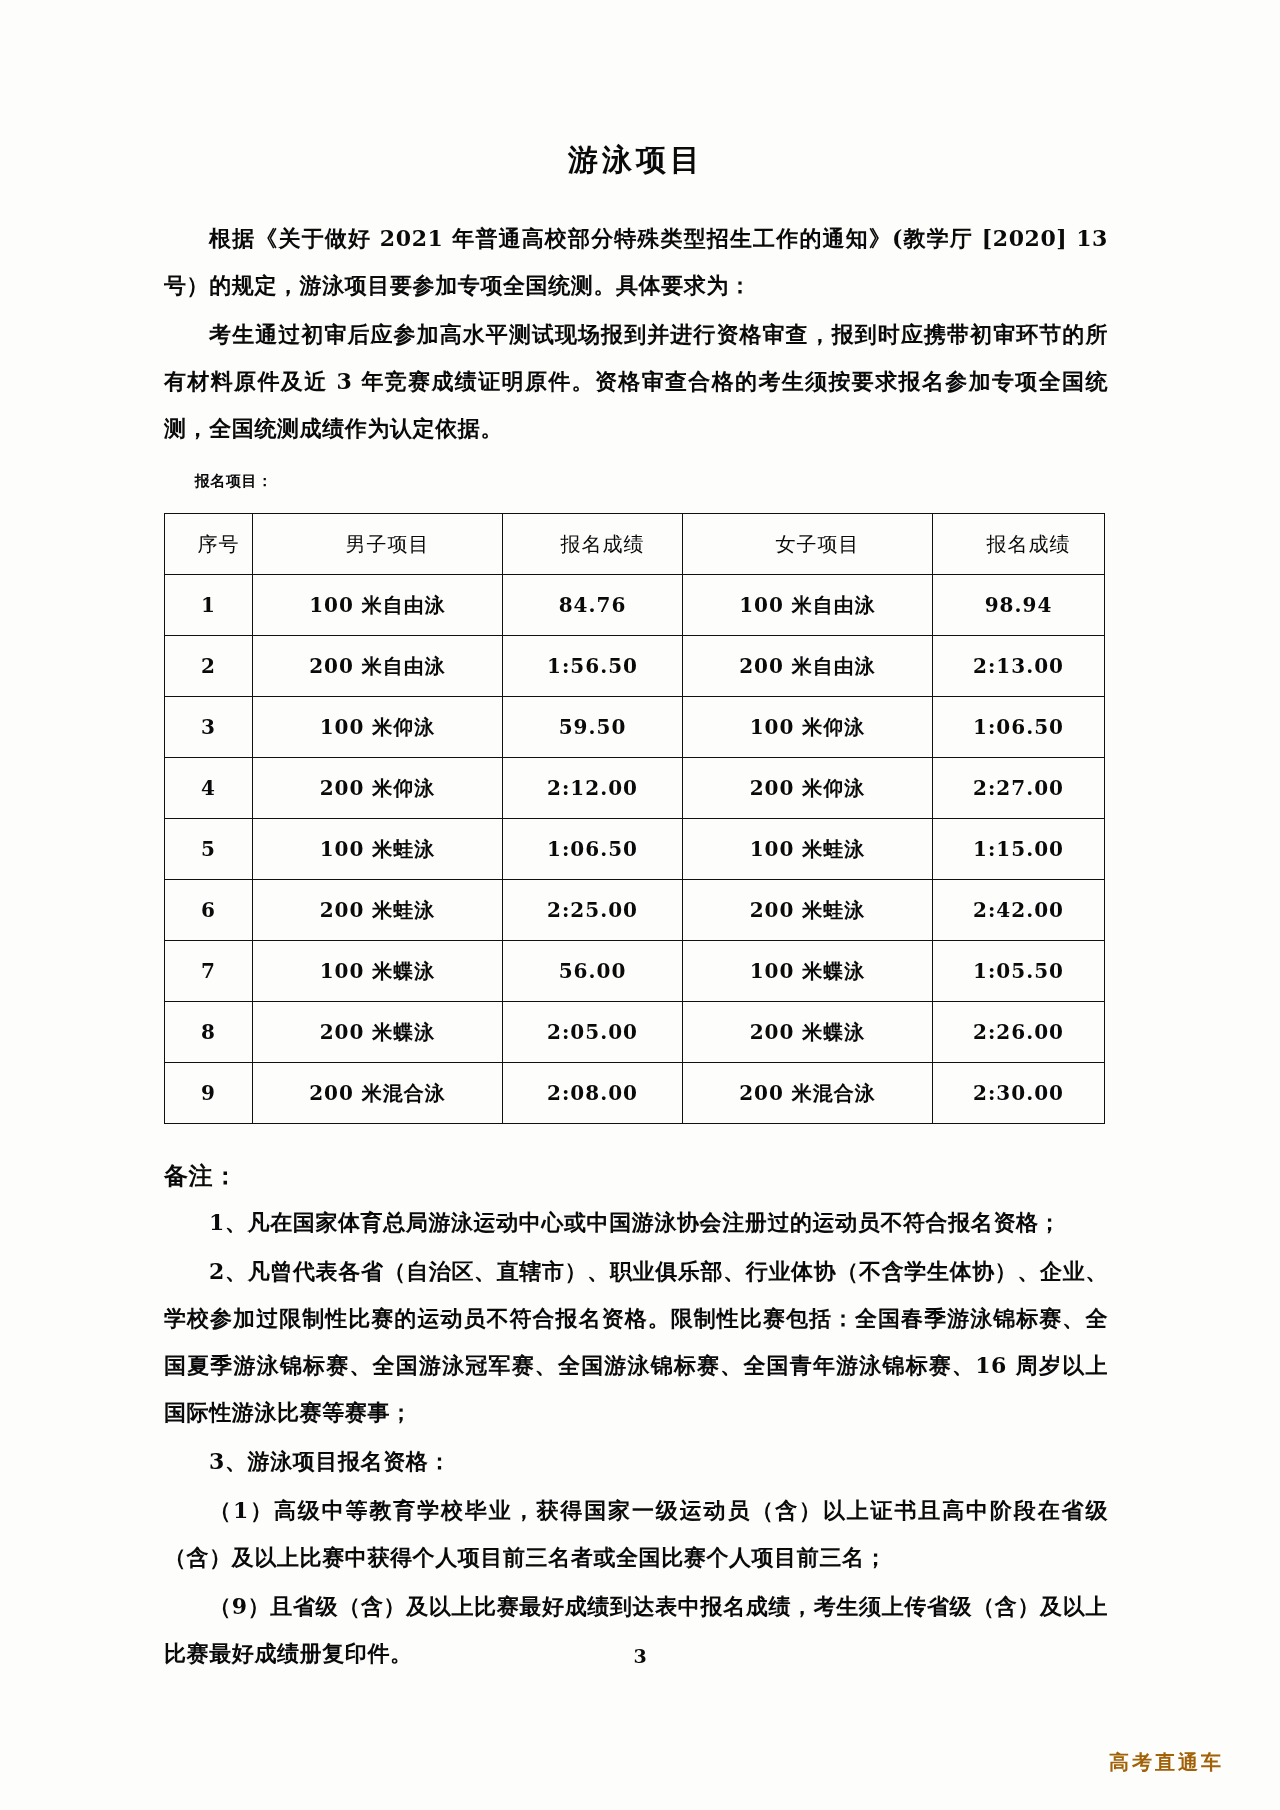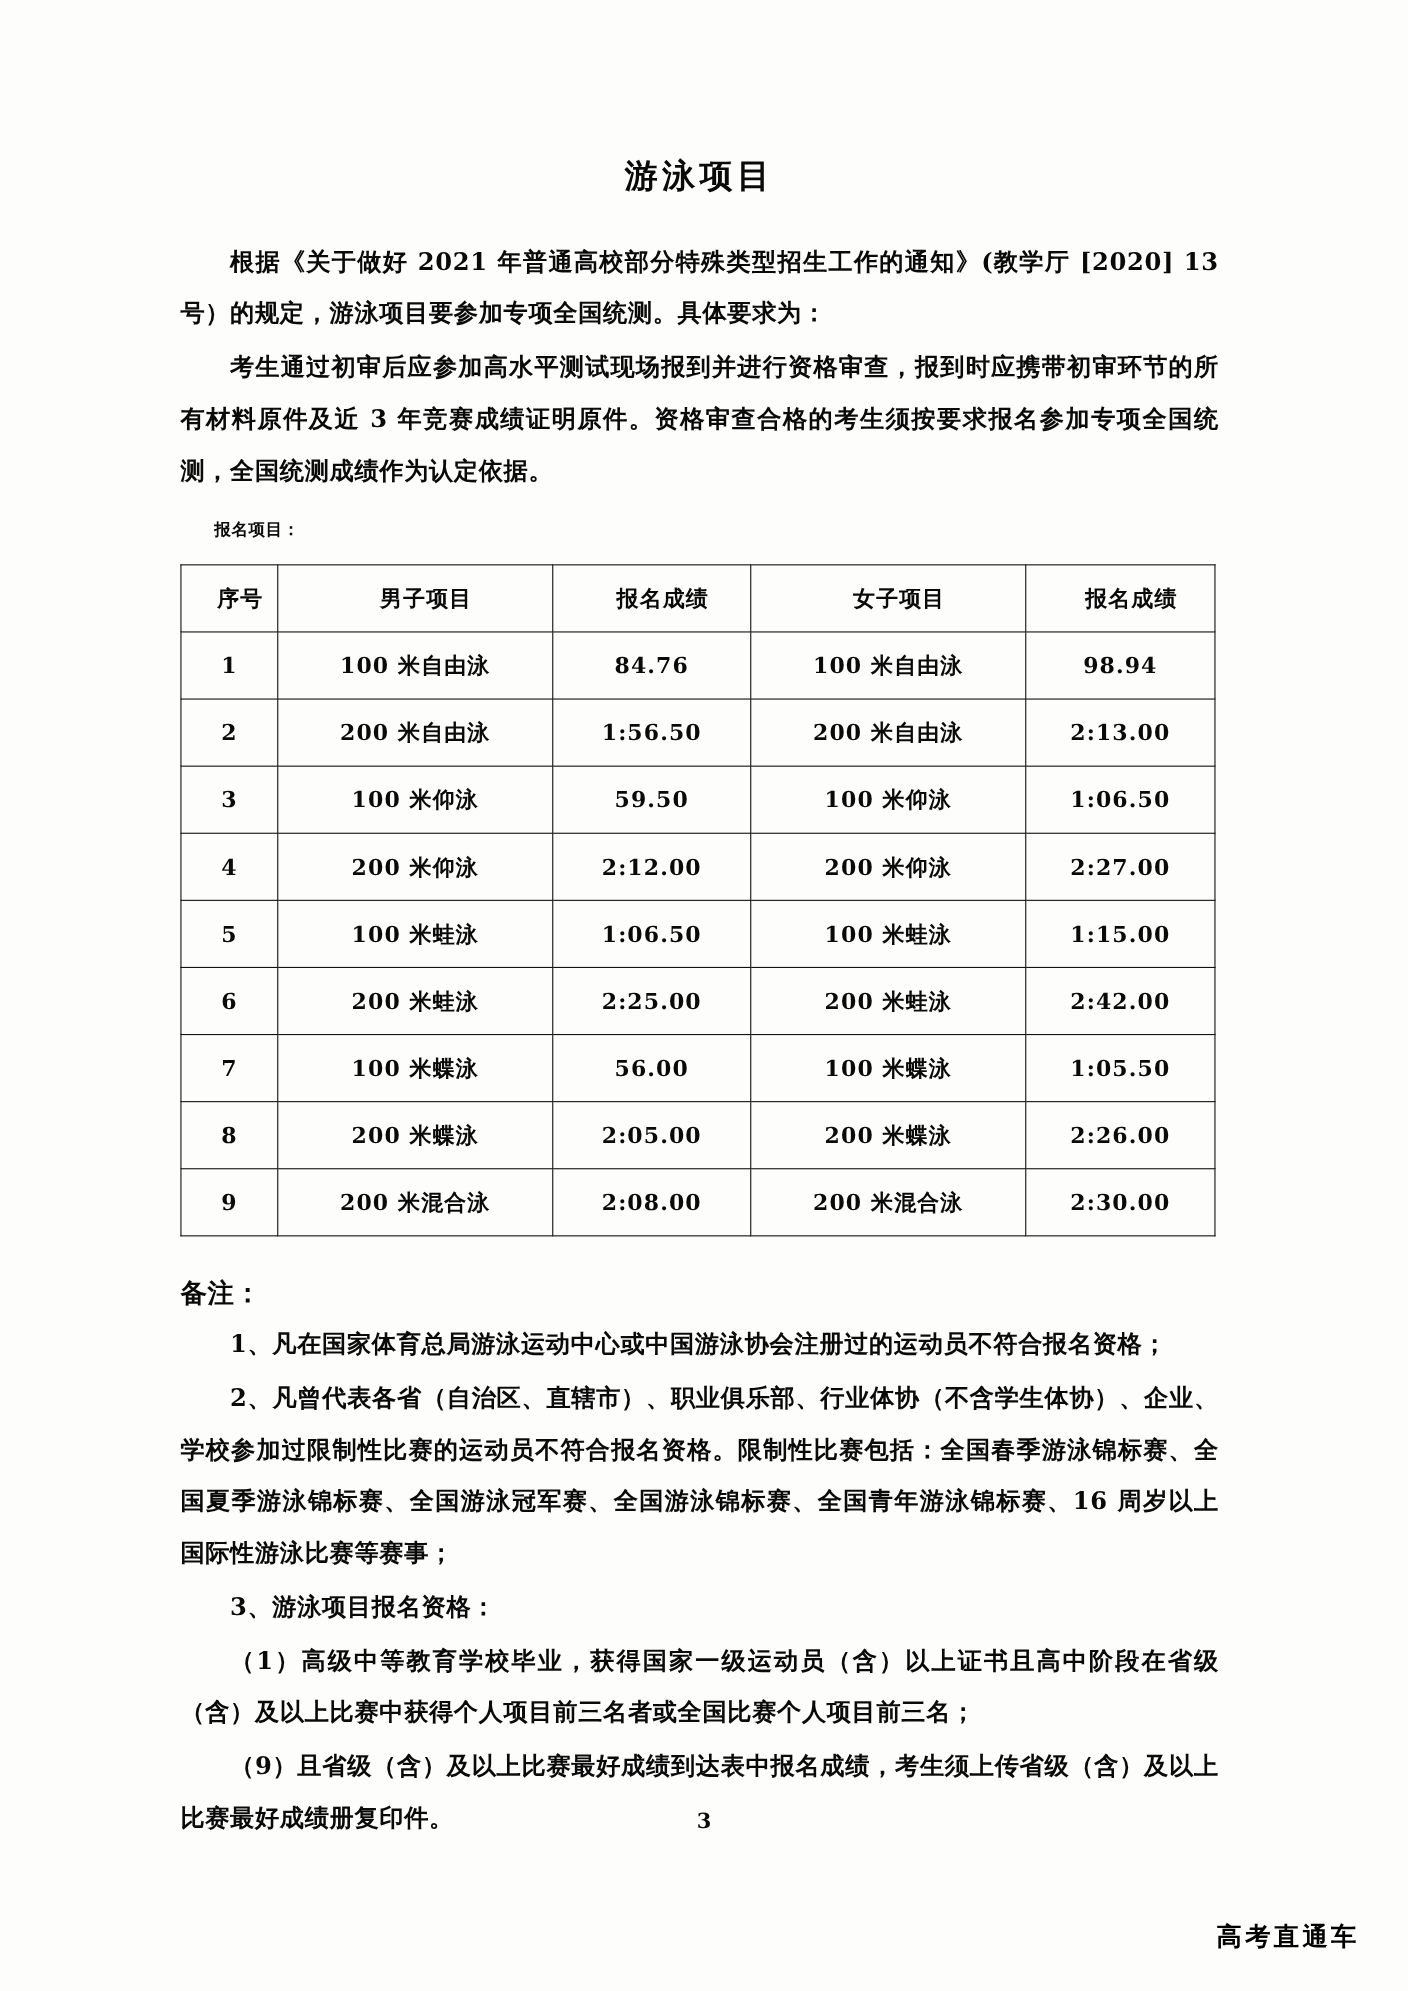--- a/index.html
+++ b/index.html
@@ -78,45 +78,45 @@
     border: 1.6px solid #111111;
     text-align: center;
     vertical-align: middle;
     height: 58px;
     font-size: 20px;
     font-weight: 600;
     letter-spacing: 1px;
     font-family: "DejaVu Serif", "Liberation Serif", serif;
   }
   table.reg-table th {
-    font-weight: 700;
+    font-weight: 400;
     padding-left: 21px;
   }
   col.c-idx   { width: 88px; }
   col.c-men   { width: 250px; }
   col.c-mres  { width: 180px; }
   col.c-women { width: 250px; }
   col.c-wres  { width: 172px; }
 
   .page-number {
     position: absolute;
     left: 0;
     top: 1645px;
     width: 1280px;
     text-align: center;
     font-size: 19px;
     font-weight: 600;
   }
 
   .watermark {
     position: absolute;
-    right: 44px;
+    right: 56px;
     bottom: 34px;
-    font-size: 23px;
-    color: #000000;
+    font-size: 20px;
+    color: #a16207;
     letter-spacing: 3px;
     font-weight: 600;
     font-family: "DejaVu Sans", "Liberation Sans", sans-serif;
   }
 </style>
 </head>
 <body>
 
 <div class="page">
   <div class="content">

